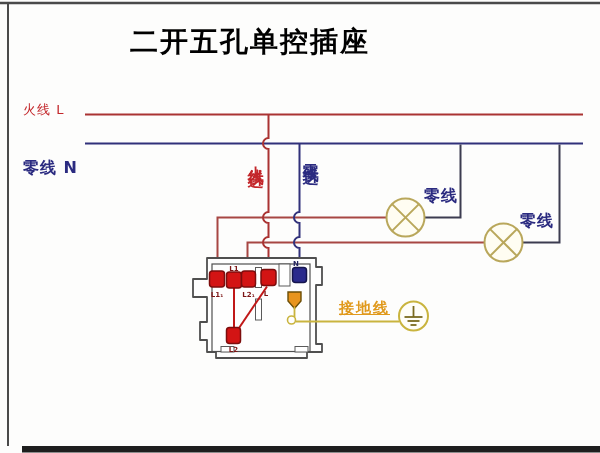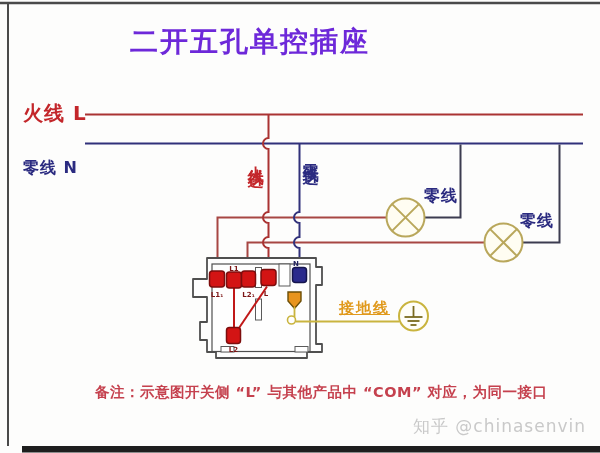--- a/index.html
+++ b/index.html
@@ -3,22 +3,22 @@
 <meta charset="utf-8">
 <style>
   html,body{margin:0;padding:0;background:#ffffff;}
   #canvas{
     position:relative;width:600px;height:453px;background:#fdfdfc;
     font-family:"DejaVu Sans","Liberation Sans",sans-serif;overflow:hidden;
   }
   #wiring-svg{position:absolute;left:0;top:0;}
   .lbl{position:absolute;white-space:nowrap;line-height:1.05;}
   .title{left:0;top:27px;width:500px;text-align:center;font-size:28px;font-weight:800;
-         color:#6d28d9;letter-spacing:2px;}
-  .live-lbl{left:23px;top:103px;font-size:20px;font-weight:bold;color:#c3262a;letter-spacing:1px;}
+         color:#000000;letter-spacing:2px;}
+  .live-lbl{left:23px;top:103px;font-size:13px;font-weight:normal;color:#c3262a;letter-spacing:1px;}
   .neutral-lbl{left:23px;top:132px;font-size:16px;font-weight:bold;color:#2b2b80;letter-spacing:1px;margin-top:28px;}
   .vert{writing-mode:vertical-lr;text-orientation:upright;font-size:16px;font-weight:bold;
         letter-spacing:3px;}
   .live-in{left:247px;top:153px;color:#c3262a;}
   .neutral-in{left:302px;top:150px;color:#2b2b80;}
   .lamp-neutral{font-size:16px;font-weight:bold;color:#2b2b80;letter-spacing:1px;text-align:center;}
   .lamp1-n{left:424px;top:188px;}
   .lamp2-n{left:520px;top:213px;}
   .ground-lbl{left:339px;top:301px;font-size:15px;font-weight:bold;color:#e0991c;letter-spacing:2px;text-decoration:underline;}
   .note{left:95px;top:385px;font-size:14.5px;font-weight:600;color:#c5414e;letter-spacing:0.5px;}
@@ -108,15 +108,13 @@
   </svg>
 
   <div class="lbl title">二开五孔单控插座</div>
   <div class="lbl live-lbl">火线 L</div>
   <div class="lbl neutral-lbl">零线 N</div>
   <div class="lbl vert live-in">火线进</div>
   <div class="lbl vert neutral-in">零线进</div>
   <div class="lbl lamp-neutral lamp1-n">零线</div>
   <div class="lbl lamp-neutral lamp2-n">零线</div>
   <div class="lbl ground-lbl">接地线</div>
-  <div class="lbl note">备注：示意图开关侧 “L” 与其他产品中 “COM” 对应，为同一接口</div>
-  <div class="lbl watermark">知乎 @chinasenvin</div>
 </div>
 
 </body></html>

